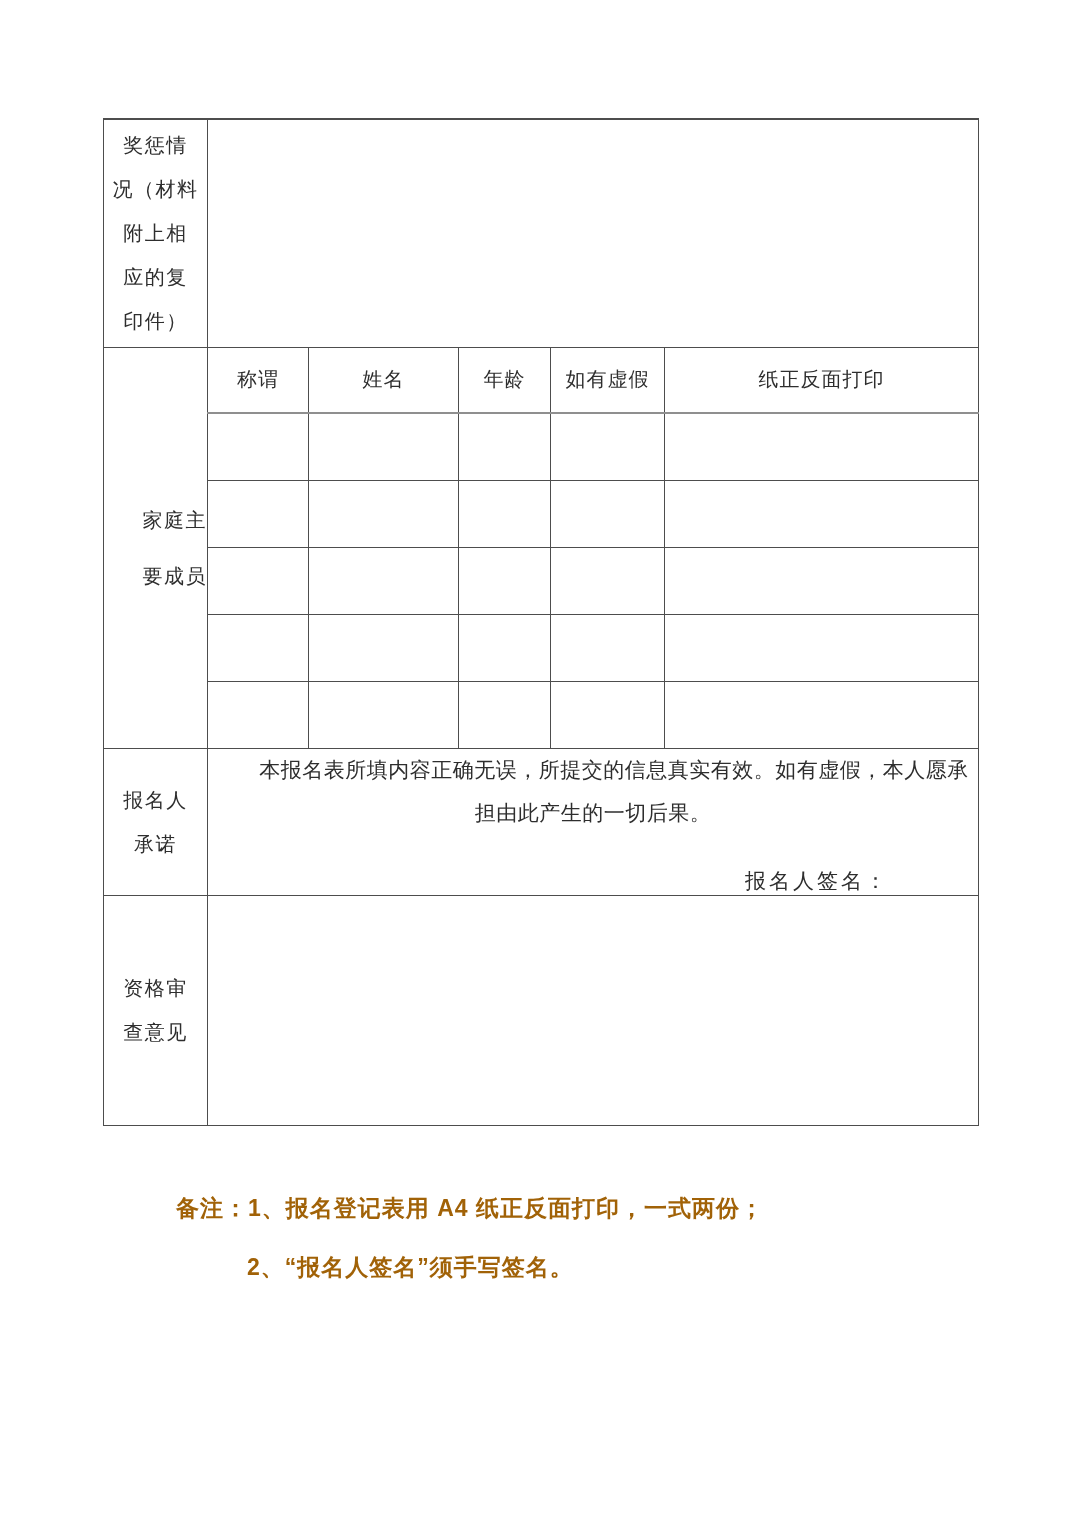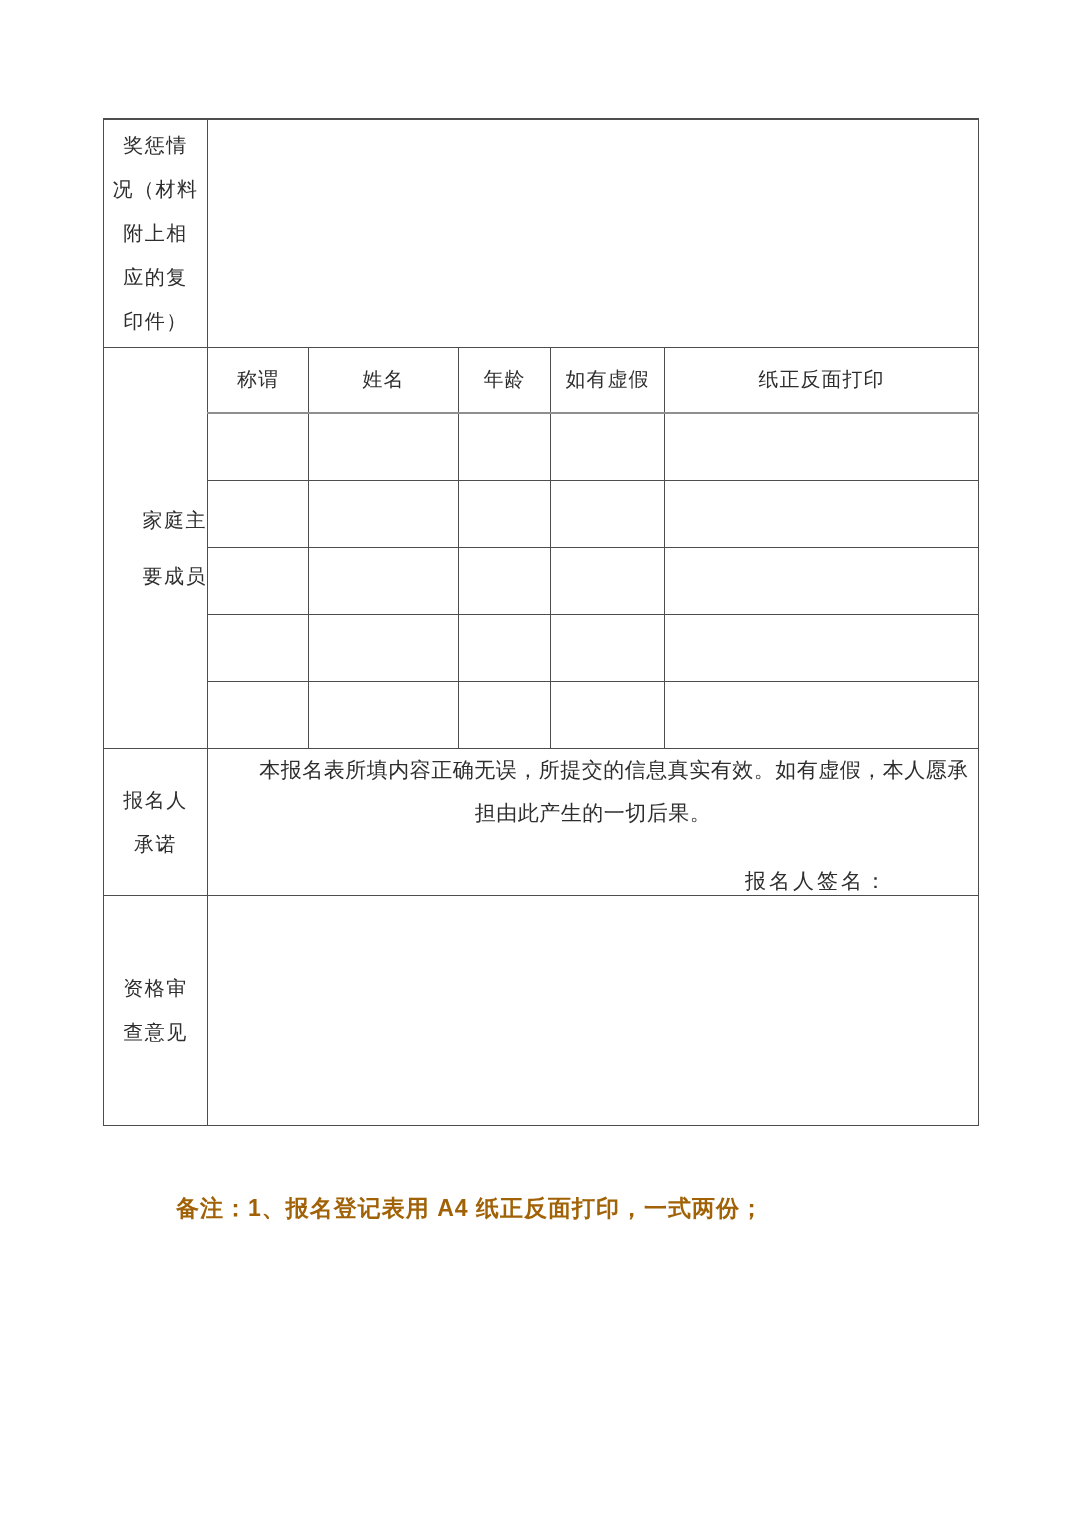--- a/index.html
+++ b/index.html
@@ -174,15 +174,16 @@
 查意见</td>
         <td class="content-cell" colspan="5"></td>
       </tr>
     </tbody>
   </table>
 
   <div class="notes">
     <div class="note-line">
       <span class="notes-label">备注：</span><span>1、报名登记表用 A4 纸正反面打印，一式两份；</span>
     </div>
+    <div class="note-line note-line-2">2、“报名人签名”须手写签名。</div>
   </div>
 
 </div>
 
 </body></html>

